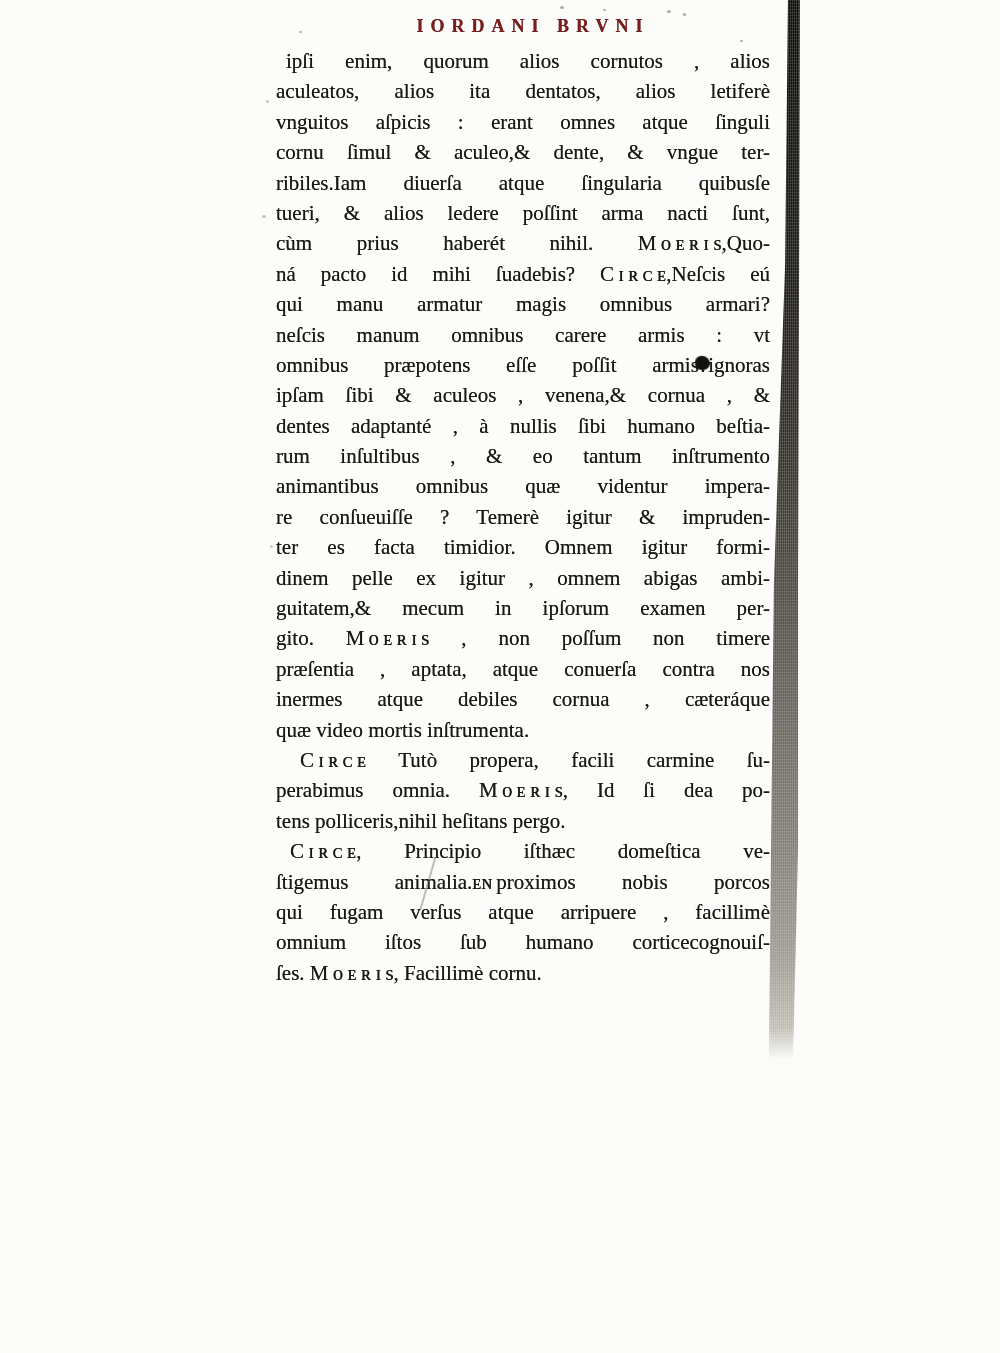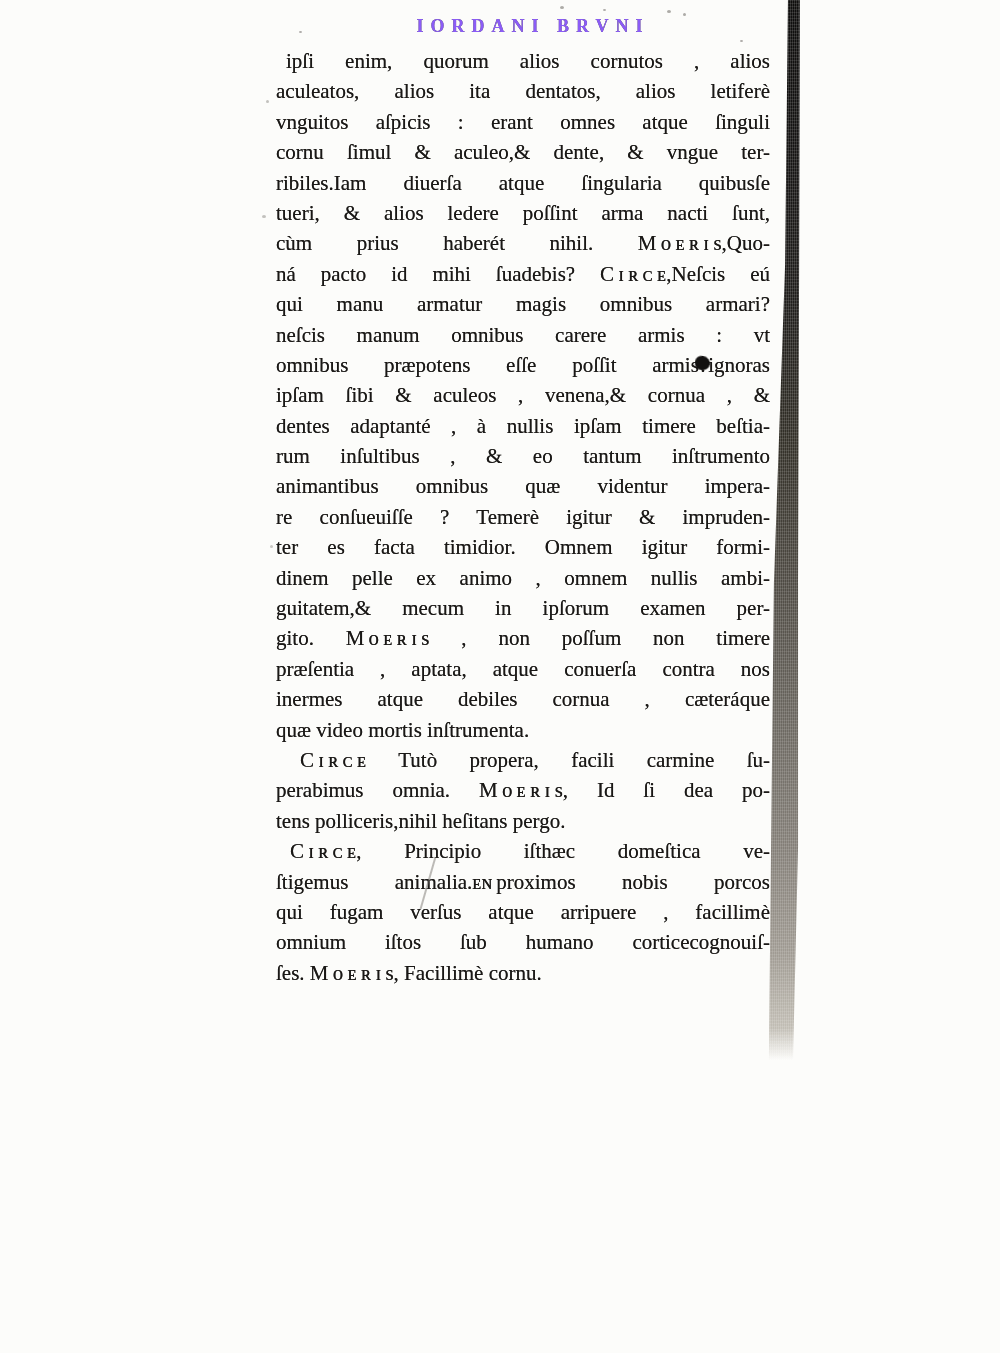--- a/index.html
+++ b/index.html
@@ -13,21 +13,21 @@
     position:absolute;left:0;top:0;width:1000px;height:1353px;
     background:#fcfcfa;
     overflow:hidden;
   }
   
   .header{
     position:absolute;left:286px;top:16px;width:494px;
     text-align:center;
     font-size:18px;font-weight:bold;
     letter-spacing:7px;
-    color:#8b5cf6;
+    color:#7f1d1d;
     text-shadow:0 0 .4px rgba(30,27,24,.8);
   }
   
   .textblock{
     position:absolute;left:276px;top:46px;width:494px;
     color:#1a1816;
     text-shadow:0 0 .5px rgba(26,24,22,.75);
   }
   .line{
     height:30.4px;line-height:30.4px;
@@ -85,26 +85,26 @@
       <div class="line">vnguitos aſpicis : erant omnes atque ſinguli</div>
       <div class="line">cornu ſimul &amp; aculeo,&amp; dente, &amp; vngue ter-</div>
       <div class="line">ribiles.Iam diuerſa atque ſingularia quibusſe</div>
       <div class="line">tueri, &amp; alios ledere poſſint arma nacti ſunt,</div>
       <div class="line">cùm prius haberét nihil. M ᴏ ᴇ ʀ ɪ s,Quo-</div>
       <div class="line">ná pacto id mihi ſuadebis? C ɪ ʀ ᴄ ᴇ,Neſcis eú</div>
       <div class="line">qui manu armatur magis omnibus armari?</div>
       <div class="line">neſcis manum omnibus carere armis : vt</div>
       <div class="line">omnibus præpotens eſſe poſſit armis?ignoras</div>
       <div class="line">ipſam ſibi &amp; aculeos , venena,&amp; cornua , &amp;</div>
-      <div class="line">dentes adaptanté , à nullis ipſam timere beſtia-</div>
+      <div class="line">dentes adaptanté , à nullis ſibi humano beſtia-</div>
       <div class="line">rum inſultibus , &amp; eo tantum inſtrumento</div>
       <div class="line">animantibus omnibus quæ videntur impera-</div>
       <div class="line">re conſueuiſſe ? Temerè igitur &amp; impruden-</div>
       <div class="line">ter es facta timidior. Omnem igitur formi-</div>
-      <div class="line">dinem pelle ex animo , omnem nullis ambi-</div>
+      <div class="line">dinem pelle ex igitur , omnem abigas ambi-</div>
       <div class="line">guitatem,&amp; mecum in ipſorum examen per-</div>
       <div class="line">gito. M ᴏ ᴇ ʀ ɪ s , non poſſum non timere</div>
       <div class="line">præſentia , aptata, atque conuerſa contra nos</div>
       <div class="line">inermes atque debiles cornua , cæteráque</div>
       <div class="line end">quæ video mortis inſtrumenta.</div>
       <div class="line" style="text-indent: 24px;">C ɪ ʀ ᴄ ᴇ Tutò propera, facili carmine ſu-</div>
       <div class="line">perabimus omnia. M ᴏ ᴇ ʀ ɪ s, Id ſi dea po-</div>
       <div class="line end">tens polliceris,nihil heſitans pergo.</div>
       <div class="line" style="text-indent: 14px;">C ɪ ʀ ᴄ ᴇ, Principio iſthæc domeſtica ve-</div>
       <div class="line">ſtigemus animalia.ᴇɴ proximos nobis porcos</div>

